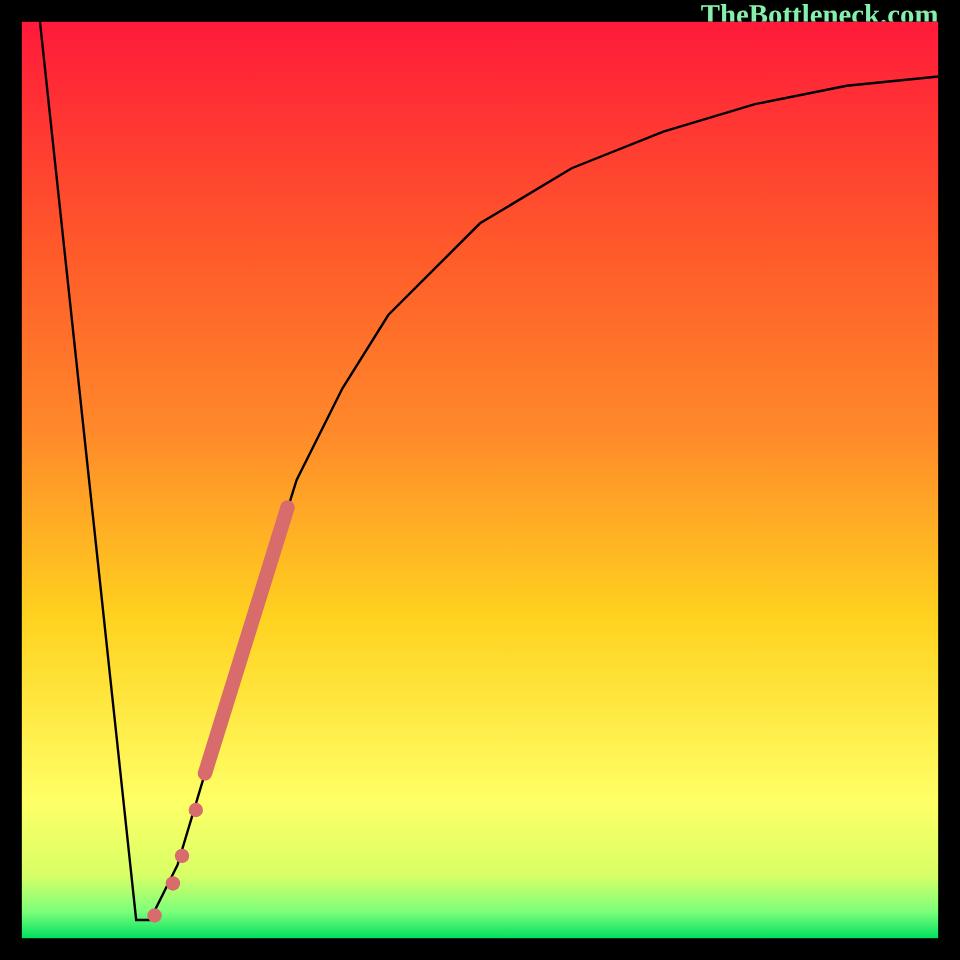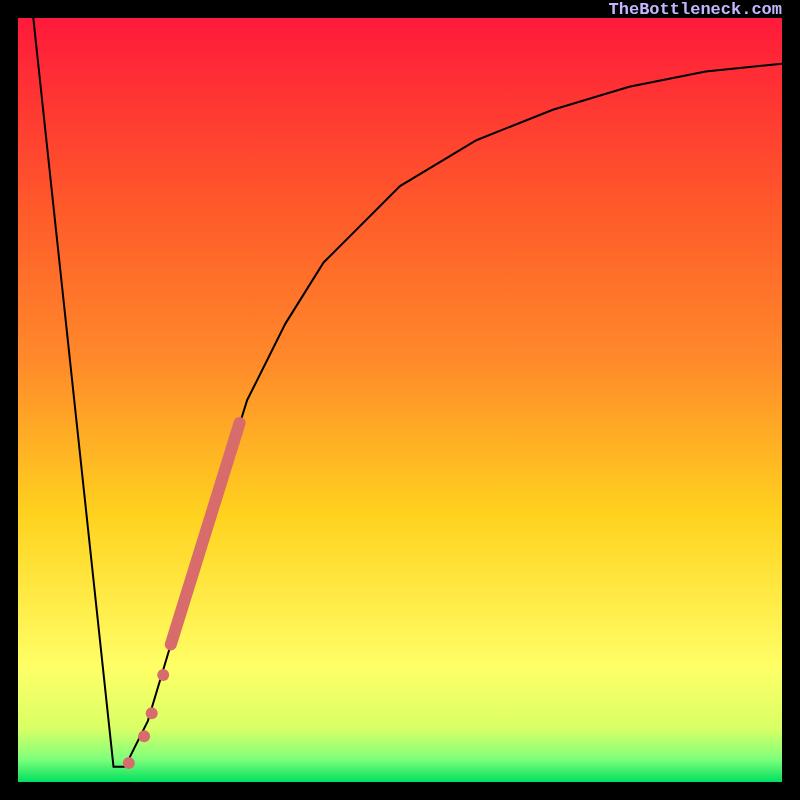--- a/index.html
+++ b/index.html
@@ -22,23 +22,23 @@
     top: 18px;
     width: 764px;
     height: 764px;
     background: #000;
     box-sizing: border-box;
   }
   .watermark {
     position: absolute;
     top: 0px;
     right: 18px;
-    font-family: Liberation Mono, monospace;
-    font-size: 17px;
-    color: #c4b5fd;
+    font-family: Liberation Serif, serif;
+    font-size: 24px;
+    color: #86efac;
     font-weight: 600;
     user-select: none;
   }
   svg {
     position: absolute;
     left: 18px;
     top: 18px;
   }
 </style>
 </head>

